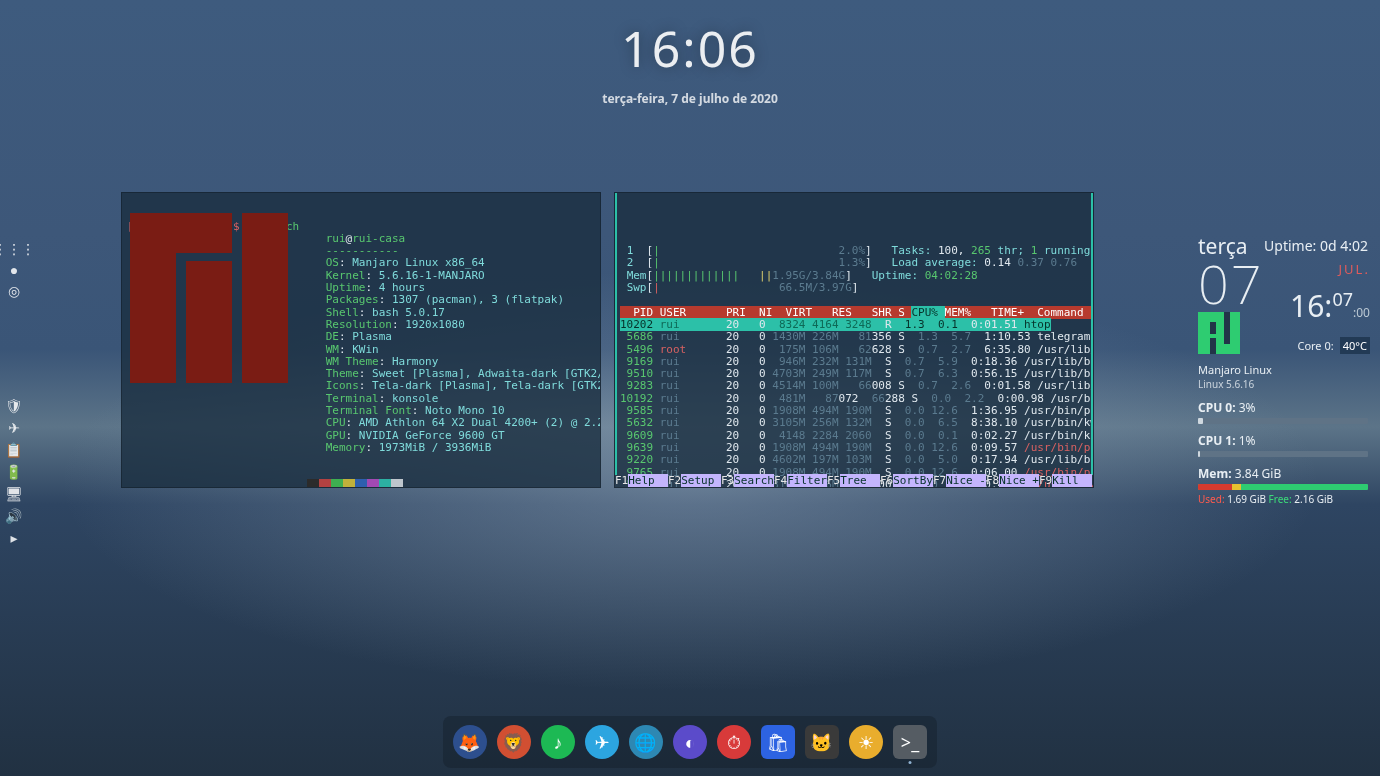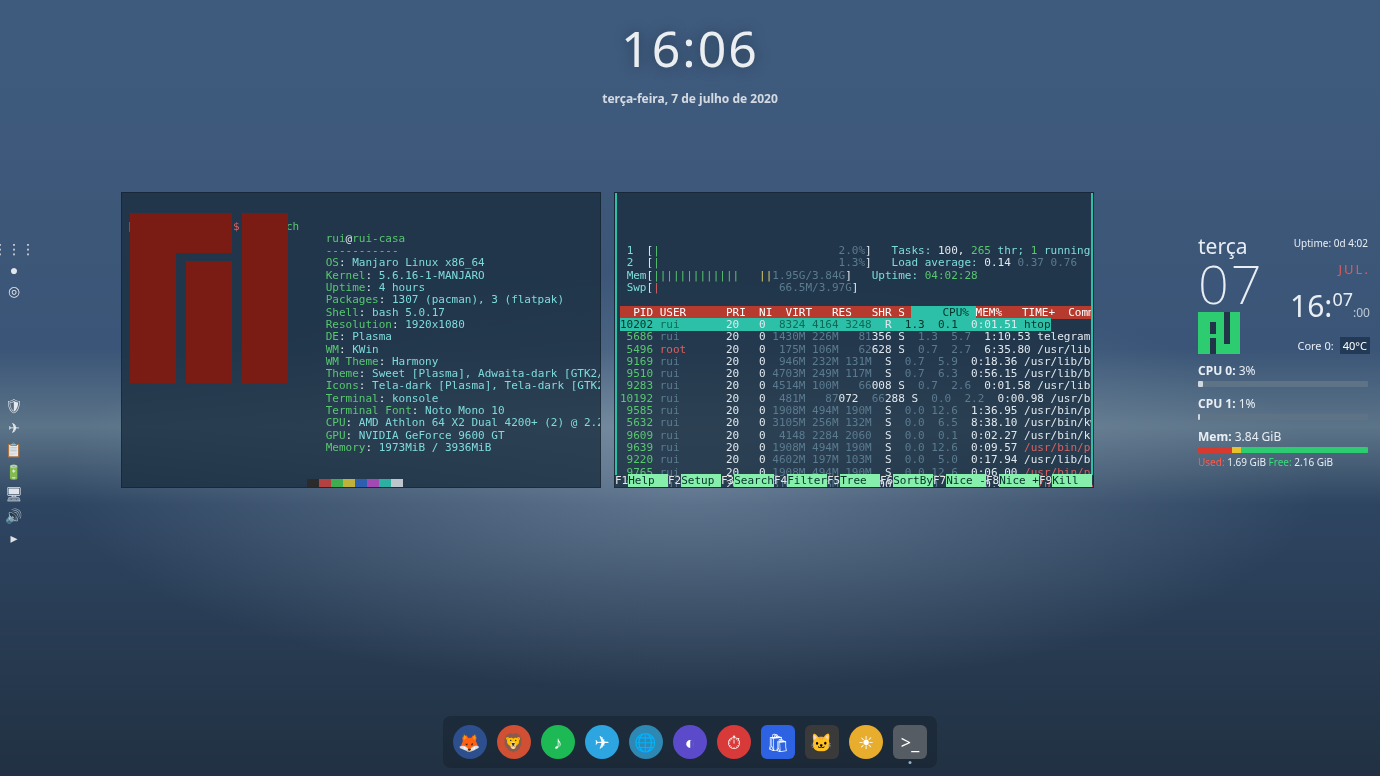--- a/index.html
+++ b/index.html
@@ -21,30 +21,30 @@
   #term-left{left:121px;width:478px;}
   #term-right{left:614px;width:478px;}
   #term-right .bar-indicator{position:absolute;top:0;bottom:12px;width:2px;}
   .cy{color:#7fdbdb;}
   .gr{color:#58c76f;}
   .wh{color:#e0e8ee;}
   .rd{color:#d86161;}
   .dim{color:#5b7b8f;}
   .yl{color:#d9cd6d;}
   .hdr-red{background:#b73a2e;color:#fff;}
-  .hdr-cyan{background:#2cc0a8;color:#06322a;padding-left:31px;}
+  .hdr-cyan{background:#2cc0a8;color:#06322a;}
   .row-sel{background:#2cc0a8;color:#06322a;}
   .row-sel .dim{color:#0e6a57;}
-  .fn{background:#86efac;color:#06322a;}
+  .fn{background:#c4b5fd;color:#06322a;}
   .fk{color:#e6e6e6;}
   
   .sw{display:inline-block;width:12px;height:12px;}
   
   #conky{position:absolute;right:12px;top:232px;width:170px;font-size:11px;color:#e8eef3;}
-  #conky .uptime{position:absolute;right:0;top:4px;font-size:10px;}
+  #conky .uptime{position:absolute;right:0;top:4px;font-size:14px;}
   #conky .dow{font-size:21px;}
   #conky .daynum{font-size:54px;font-weight:200;line-height:46px;letter-spacing:2px;color:#e8eef3;text-align:left;}
   #conky .mon{font-size:13px;color:#e05b5b;text-align:right;letter-spacing:2px;}
   #conky .bigtime{font-size:30px;text-align:right;line-height:42px;}
   #conky .bigtime .mm{font-size:18px;vertical-align:super;}
   #conky .bigtime .ss{font-size:12px;color:#bcc9d4;}
   #conky .core{font-size:11px;text-align:right;margin-top:4px;}
   #conky .core .t{background:#223a55;color:#fff;padding:1px 3px;margin-left:6px;}
   #conky .logo{width:42px;height:42px;background:#2ecc71;position:relative;margin-top:6px;}
   #conky .logo::before,#conky .logo::after{content:"";position:absolute;background:rgba(34,52,72,1);}
@@ -157,20 +157,24 @@
     <div style="flex:1;">
       <div class="mon">JUL.</div>
       <div class="bigtime">
         <span>16</span>:<span class="mm">07</span><span class="ss">:<span>00</span></span>
       </div>
       <div class="core">
         <span>Core 0:</span><span class="t">40°C</span>
       </div>
     </div>
   </div>
+  <div class="sec">
+    <div>Manjaro Linux</div>
+    <div style="font-size:10px;opacity:.8">Linux 5.6.16</div>
+  </div>
   <div id="conky-cpus">
       <div class="sec">
         <div class="lab">CPU 0: <span style="font-weight:normal">3%</span></div>
       <div class="barrow">
           <div class="fill" style="width:3%;background:#cfd8df"></div>
         </div>
       </div>
       <div class="sec">
         <div class="lab">CPU 1: <span style="font-weight:normal">1%</span></div>
       <div class="barrow">

